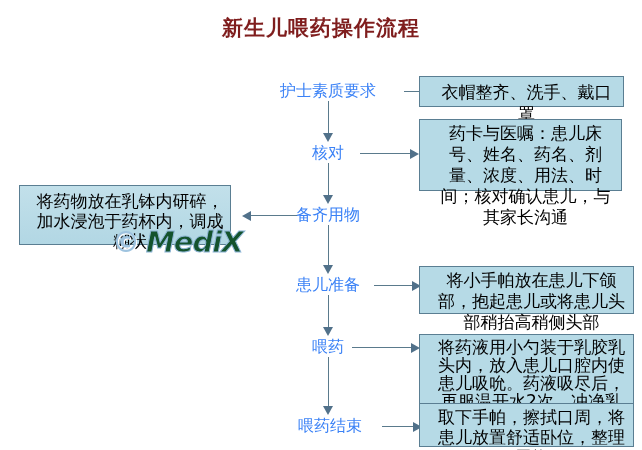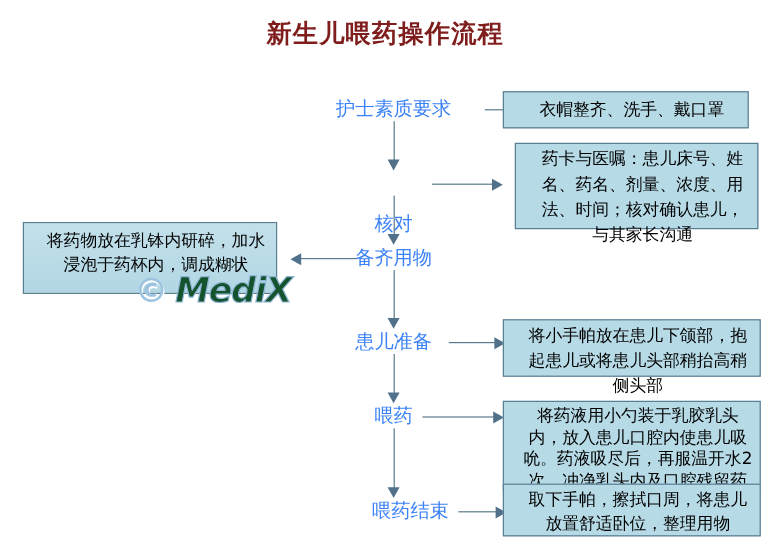--- a/index.html
+++ b/index.html
@@ -40,21 +40,21 @@
     white-space: nowrap;
     transform: translateX(-50%);
   }
 
   
   .box {
     position: absolute;
     box-sizing: border-box;
     background: #b6dae6;
     border: 1px solid #5a7e92;
-    font-size: 14px;
+    font-size: 17px;
     line-height: 18px;
     color: #000000;
     padding: 4px 5px 4px 15px;
     text-align: center;
     word-break: break-all;
   }
   .box.left-box {
     background: linear-gradient(180deg, #c2e0ea 0%, #b2d7e4 100%);
   }
 
@@ -120,25 +120,25 @@
   }
 </style>
 </head>
 <body>
 
 <div id="page">
 
   <div class="title">新生儿喂药操作流程</div>
 
   <div class="step" style="left:328px; top:83px;">护士素质要求</div>
-  <div class="step" style="left:328px; top:145px;margin-top:34px;">核对</div>
+  <div class="step" style="left:328px; top:145px;">核对</div>
   <div class="step" style="left:328px; top:207px;">备齐用物</div>
   <div class="step" style="left:328px; top:277px;">患儿准备</div>
   <div class="step" style="left:328px; top:339px;">喂药</div>
-  <div class="step" style="left:328px; top:418px;padding-left:28px;">喂药结束</div>
+  <div class="step" style="left:316px; top:418px;padding-left:28px;">喂药结束</div>
 
   <div class="vline" style="left:328px; top:101px; height:36px;"></div>
   <div class="arrow-down" style="left:323px; top:133px;"></div>
 
   <div class="vline" style="left:328px; top:163px; height:36px;"></div>
   <div class="arrow-down" style="left:323px; top:195px;"></div>
 
   <div class="vline" style="left:328px; top:225px; height:44px;"></div>
   <div class="arrow-down" style="left:323px; top:265px;"></div>
 
@@ -161,21 +161,21 @@
   <div class="arrow-right" style="left:412px; top:281px;"></div>
 
   <div class="hline" style="left:352px; top:347px; width:64px;"></div>
   <div class="arrow-right" style="left:411px; top:343px;"></div>
 
   <div class="hline" style="left:382px; top:426px; width:36px;"></div>
   <div class="arrow-right" style="left:413px; top:422px;"></div>
 
   <div class="box" style="left:419px; top:76px; width:205px; height:31px; line-height:22px;">衣帽整齐、洗手、戴口罩</div>
 
-  <div class="box" style="left:429px; top:119px; width:203px; height:72px; line-height:21px; padding-top:3px;">药卡与医嘱：患儿床号、姓名、药名、剂量、浓度、用法、时间；核对确认患儿，与其家长沟通</div>
+  <div class="box" style="left:419px; top:119px; width:203px; height:72px; line-height:21px; padding-top:3px;">药卡与医嘱：患儿床号、姓名、药名、剂量、浓度、用法、时间；核对确认患儿，与其家长沟通</div>
 
   <div class="box left-box" style="left:19px; top:185px; width:212px; height:60px; line-height:20px; padding-top:5px;">将药物放在乳钵内研碎，加水浸泡于药杯内，调成糊状</div>
 
   <div class="box" style="left:419px; top:266px; width:215px; height:48px; line-height:21px; padding-top:3px;">将小手帕放在患儿下颌部，抱起患儿或将患儿头部稍抬高稍侧头部</div>
 
   <div class="box" style="left:419px; top:314px; width:215px; height:75px; line-height:18px; padding-top:3px;margin-top:20px;">将药液用小勺装于乳胶乳头内，放入患儿口腔内使患儿吸吮。药液吸尽后，再服温开水2次，冲净乳头内及口腔残留药物</div>
 
   <div class="box" style="left:419px; top:403px; width:215px; height:44px; line-height:20px; padding-top:3px;">取下手帕，擦拭口周，将患儿放置舒适卧位，整理用物</div>
 
   <div class="watermark">

